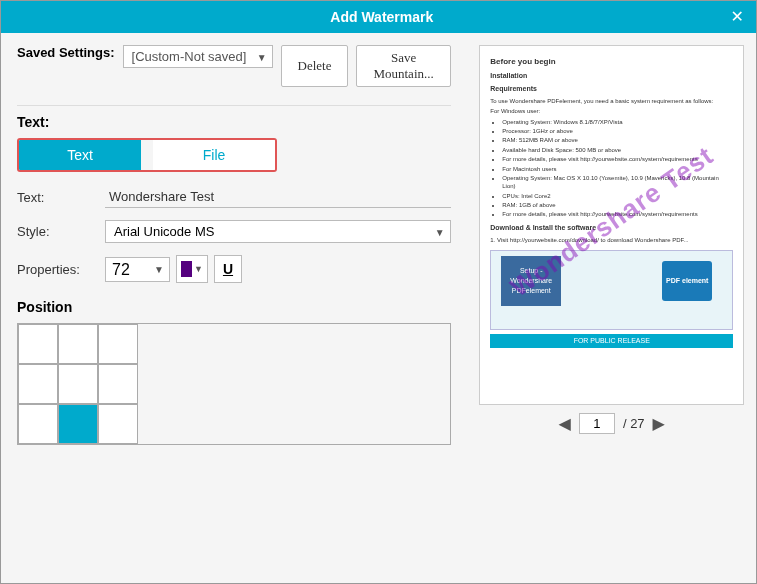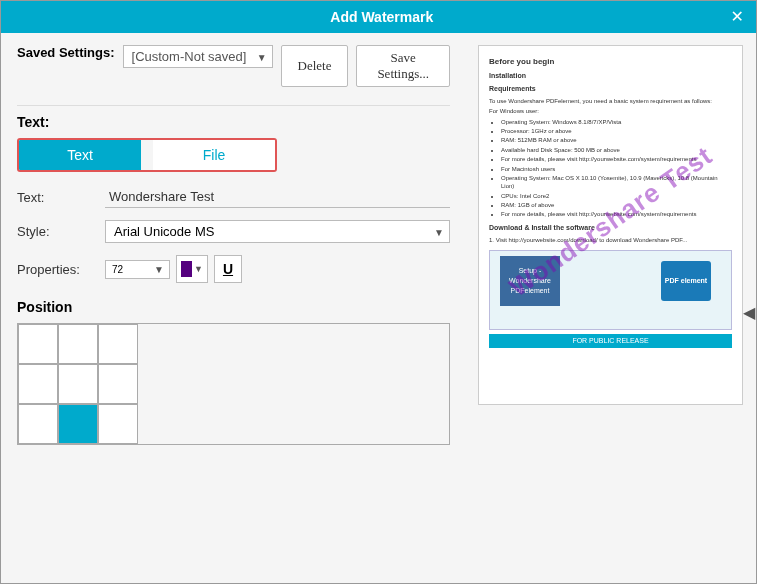--- a/index.html
+++ b/index.html
@@ -55,21 +55,22 @@
       flex: 1;
       padding: 12px 16px;
       display: flex;
       flex-direction: column;
       gap: 0;
     }
     .right-panel {
       width: 290px;
       padding: 12px;
       display: flex;
-      flex-direction: row;
+      flex-direction: column;
+      align-items: center;
       flex-shrink: 0;
     }
     
     .saved-settings-row {
       display: flex;
       align-items: flex-start;
       gap: 8px;
       margin-bottom: 14px;
     }
     .saved-settings-label {
@@ -192,21 +193,21 @@
       cursor: pointer;
     }
     .properties-row {
       display: flex;
       align-items: center;
       gap: 6px;
     }
     .size-select {
       border: 1px solid #bbb;
       padding: 3px 20px 3px 6px;
-      font-size: 10px;
+      font-size: 16px;
       background: white;
       appearance: none;
       -webkit-appearance: none;
       width: 65px;
       cursor: pointer;
     }
     .color-btn {
       width: 32px;
       height: 28px;
       border: 1px solid #bbb;
@@ -407,21 +408,21 @@
 
       <div class="saved-settings-row">
         <span class="saved-settings-label">Saved Settings:</span>
         <div class="select-wrapper">
           <select class="saved-settings-select">
             <option value="[Custom-Not saved]">[Custom-Not saved]</option>
           </select>
         </div>
         <div class="saved-settings-buttons">
           <button class="btn">Delete</button>
-          <button class="btn">Save Settings...</button>
+          <button class="btn">Save Mountain...</button>
         </div>
       </div>
 
       <div class="section-divider"></div>
 
       <div class="section-label">Text:</div>
 
       <div class="tab-group">
         <button class="tab-btn active">Text</button>
         <button class="tab-btn inactive">File</button>

